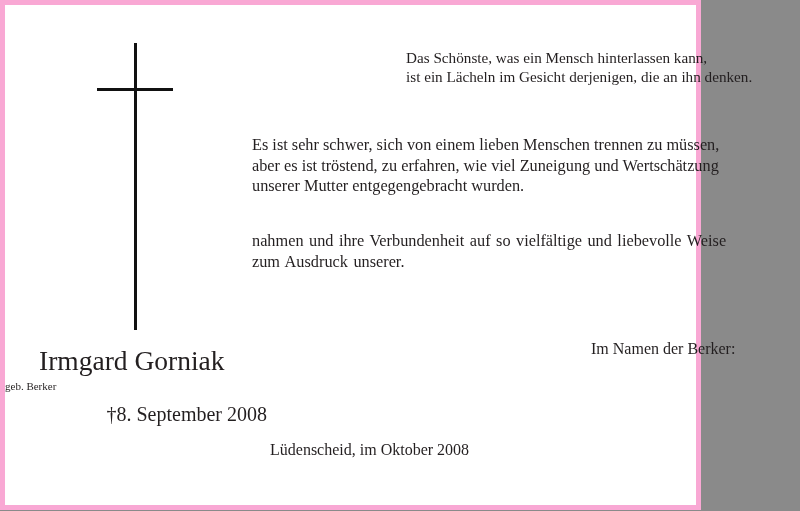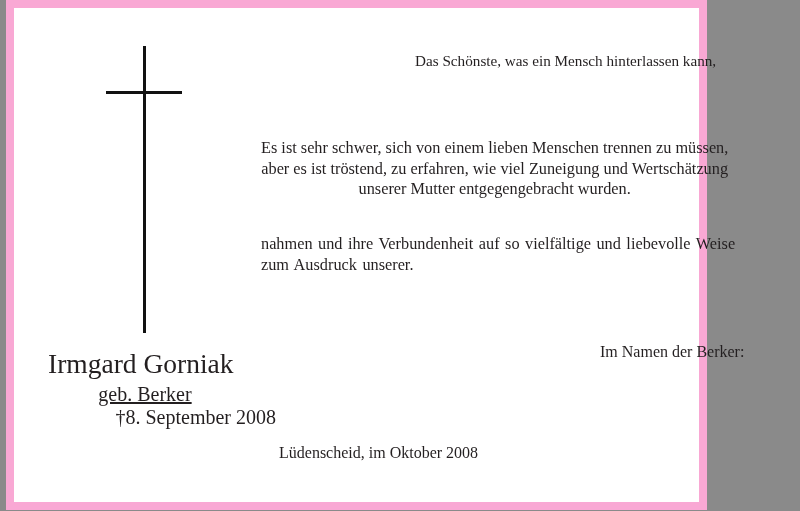--- a/index.html
+++ b/index.html
@@ -7,54 +7,54 @@
       width: 800px; height: 511px; overflow: hidden;
       background: #8a8a8a;
       font-family: "DejaVu Serif", "Liberation Serif", serif;
       color: #231f20;
     }
     .card {
       position: absolute; left: 0; top: 0;
       width: 701px; height: 510px;
       box-sizing: border-box;
       background: #ffffff;
-      border: 8px solid #f9a8d4;
-      margin-left: 6px;
+      border: 5px solid #f9a8d4;
     }
     .cross-v {
       position: absolute; left: 129px; top: 38px;
       width: 3px; height: 287px; background: #111;
     }
     .cross-h {
       position: absolute; left: 92px; top: 83px;
       width: 76px; height: 3px; background: #111;
     }
     .txt { position: absolute; font-family: "Liberation Serif", serif; white-space: nowrap; }
     .quote { left: 401px; top: 43px; font-size: 15.2px; line-height: 19px; }
     .para { left: 247px; font-size: 16.3px; line-height: 20.5px; }
-    .para1 { top: 130px; text-align: center; }
+    .para1 { top: 130px; }
     .para2 { top: 226px; word-spacing: 1.4px; }
     .name { left: 34px; top: 340px; font-size: 27.5px; }
-    .maiden { left: 0; width: 262px; top: 375px; text-align: center; font-size: 20px; text-decoration: underline; }
+    .maiden { left: 0; width: 262px; top: 375px; text-align: left; font-size: 11px; }
     .death { left: 0; width: 262px; top: 398px; text-align: right; font-size: 20px; }
     .family-label { left: 586px; top: 335px; font-size: 16px; }
     .family-names { left: 584px; top: 364px; font-size: 21px; }
     .place-date { left: 265px; top: 436px; font-size: 16px; }
   </style>
 </head>
 <body>
 
 <div class="card">
   <div>
     <div class="cross-v"></div>
     <div class="cross-h"></div>
   </div>
 
   <div class="txt quote">
     <div>Das Schönste, was ein Mensch hinterlassen kann,</div>
+    <div>ist ein Lächeln im Gesicht derjenigen, die an ihn denken.</div>
   </div>
 
   <div class="txt para para1">
     <div>Es ist sehr schwer, sich von einem lieben Menschen trennen zu müssen,</div>
     <div>aber es ist tröstend, zu erfahren, wie viel Zuneigung und Wertschätzung</div>
     <div>unserer Mutter entgegengebracht wurden.</div>
   </div>
 
   <div class="txt para para2">
     <div>nahmen und ihre Verbundenheit auf so vielfältige und liebevolle Weise</div>

